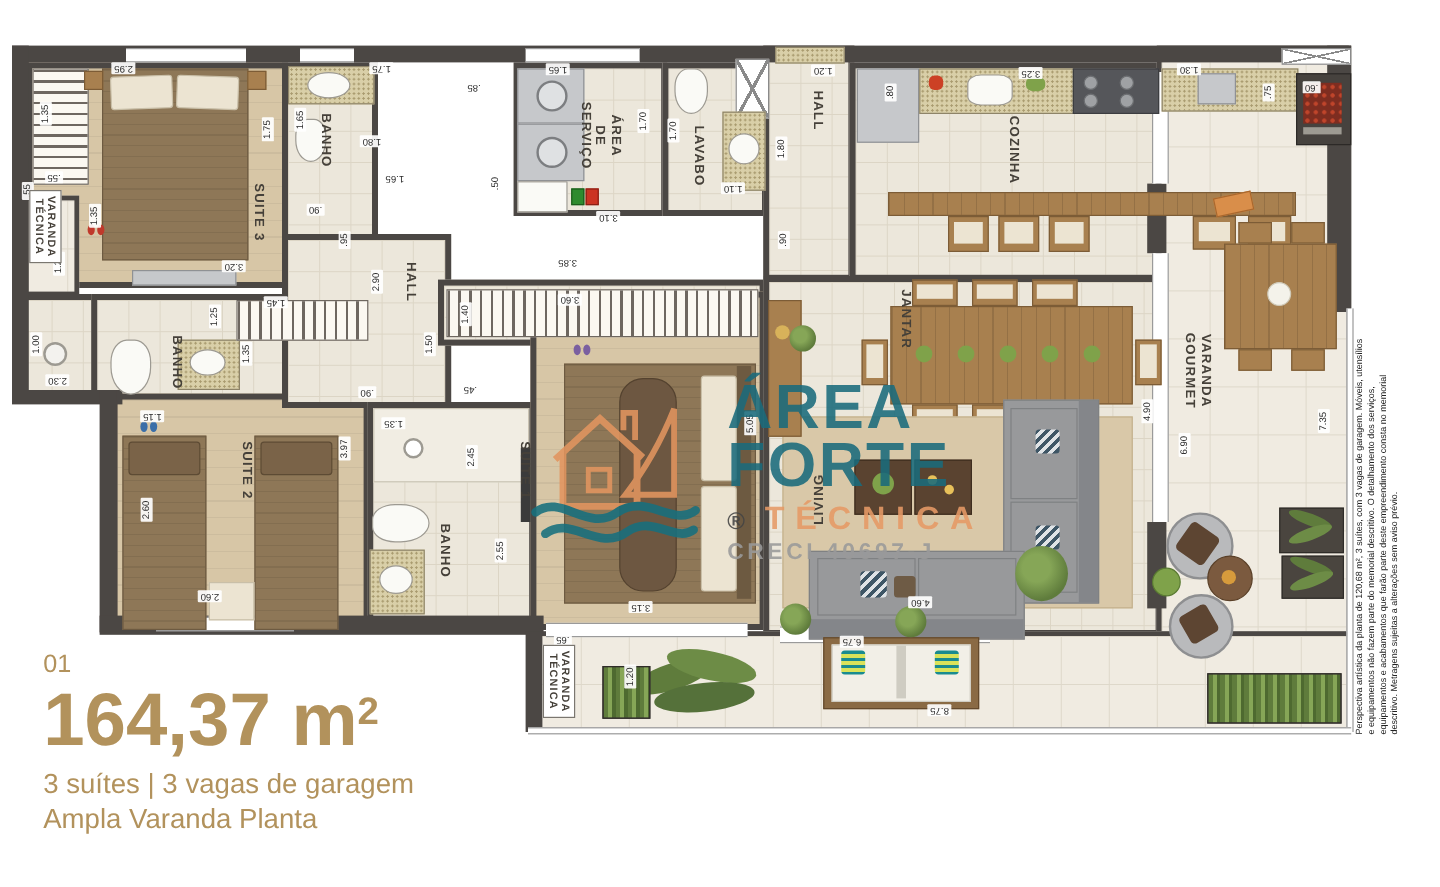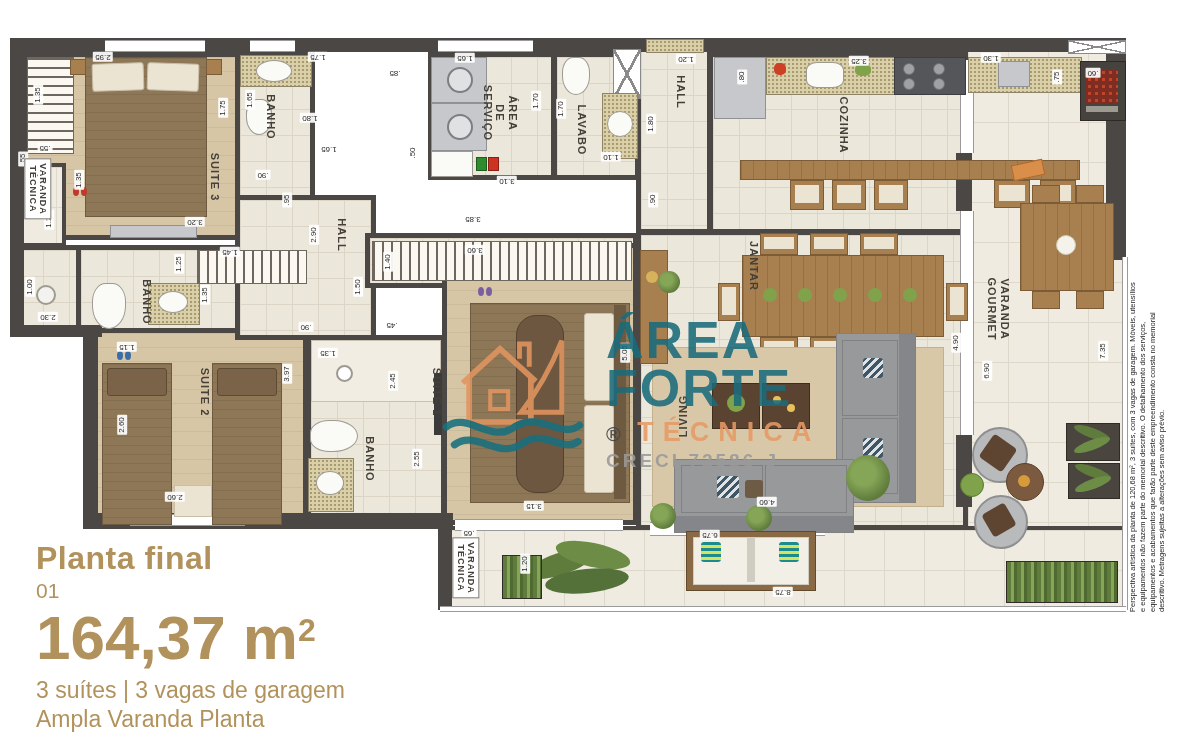--- a/index.html
+++ b/index.html
@@ -295,21 +295,21 @@
         <path d="M36 58 V112 H112 V56" fill="none" stroke="#e2955f" stroke-width="7"></path>
         <rect x="62" y="74" width="22" height="22" fill="none" stroke="#e2955f" stroke-width="5"></rect>
         <path d="M150 12 L150 100 L100 100 Q130 62 150 12 Z" fill="none" stroke="#e2955f" stroke-width="6"></path>
         <path d="M8 118 C34 98 62 140 92 118 C122 98 150 134 172 116" fill="none" stroke="#17707e" stroke-width="9" stroke-linecap="round"></path>
         <path d="M18 140 C44 120 72 160 102 138 C128 120 152 150 170 136" fill="none" stroke="#17707e" stroke-width="9" stroke-linecap="round"></path>
       </svg>
       <div style="position:absolute;left:178px;top:0;">
         <div class="wm-top">ÁREA</div>
         <div class="wm-top">FORTE</div>
         <div class="wm-sub"><span style="color:#444;font-size:20px;letter-spacing:0;">®</span> <span>TÉCNICA</span></div>
-        <div class="wm-creci">CRECI 72586-J</div>
+        <div class="wm-creci">CRECI 40697-J</div>
       </div>
     </div>
   <div class="room-label" style="left: 205px; top: 142px; transform: translate(-50%, -50%) rotate(90deg);">SUITE 3</div>
       <div class="room-label" style="left: 261px; top: 82px; transform: translate(-50%, -50%) rotate(90deg);">BANHO</div>
       <div class="room-label boxed" style="left: 28px; top: 154px; transform: translate(-50%, -50%) rotate(90deg);">VARANDA
 TÉCNICA</div>
       <div class="room-label" style="left: 137px; top: 267px; transform: translate(-50%, -50%) rotate(90deg);">BANHO</div>
       <div class="room-label" style="left: 195px; top: 357px; transform: translate(-50%, -50%) rotate(90deg);">SUITE 2</div>
       <div class="room-label" style="left: 332px; top: 200px; transform: translate(-50%, -50%) rotate(90deg);">HALL</div>
       <div class="room-label" style="left: 490px; top: 78px; transform: translate(-50%, -50%) rotate(90deg);">ÁREA
@@ -380,21 +380,20 @@
       <div class="dim" style="left: 946px; top: 308px; transform: translate(-50%, -50%) rotate(270deg);">4.90</div>
       <div class="dim" style="left: 977px; top: 336px; transform: translate(-50%, -50%) rotate(270deg);">6.90</div>
       <div class="dim" style="left: 1093px; top: 316px; transform: translate(-50%, -50%) rotate(270deg);">7.35</div>
       <div class="dim" style="left: 757px; top: 467px; transform: translate(-50%, -50%) rotate(180deg);">4.60</div>
       <div class="dim" style="left: 700px; top: 500px; transform: translate(-50%, -50%) rotate(180deg);">6.75</div>
       <div class="dim" style="left: 773px; top: 557px; transform: translate(-50%, -50%) rotate(180deg);">8.75</div>
       <div class="dim" style="left: 515px; top: 529px; transform: translate(-50%, -50%) rotate(270deg);">1.20</div>
     </div>
 
   <div class="info">
-    <div class="t">Planta final</div>
     <div class="n">01</div>
     <div class="a"><span>164,37 m</span><sup>2</sup></div>
     <div class="f">3 suítes  | 3 vagas de garagem</div>
     <div class="s">Ampla Varanda Planta</div>
   </div>
 
   <div class="discl">
     <div>Perspectiva artística da planta de 120,68 m², 3 suítes, com 3 vagas de garagem. Móveis, utensílios e equipamentos não fazem parte do memorial descritivo. O detalhamento dos serviços, equipamentos e acabamentos que farão parte deste empreendimento consta no memorial descritivo. Metragens sujeitas a alterações sem aviso prévio.</div>
   </div>
 

